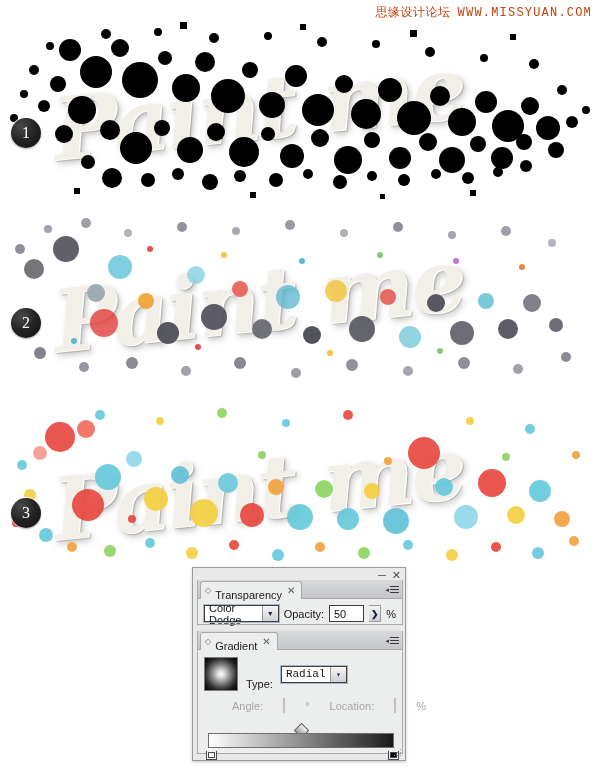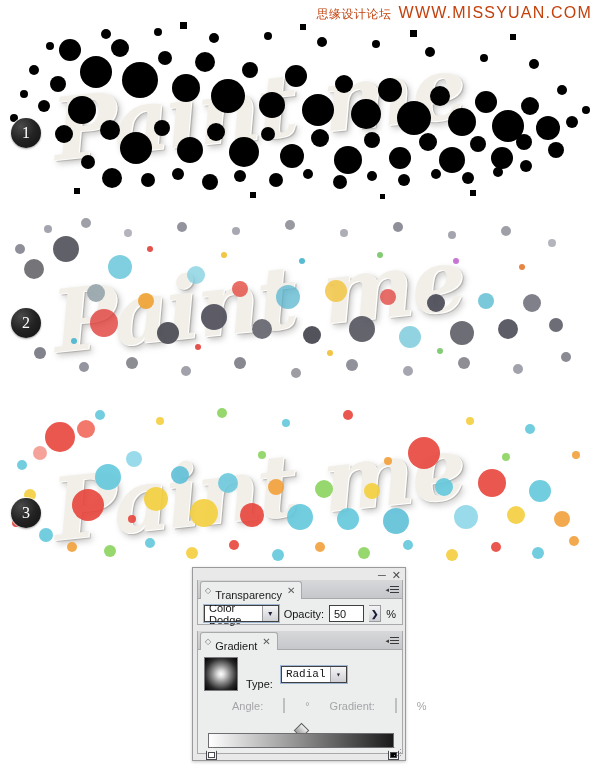--- a/index.html
+++ b/index.html
@@ -26,22 +26,22 @@
     gap: 7px;
     color: #c2410c;
     user-select: none;
   }
   #watermark .cn {
     font-family: "DejaVu Sans", sans-serif;
     font-size: 12px;
     letter-spacing: 0.5px;
   }
   #watermark .url {
-    font-family: Liberation Sans, sans-serif;
-    font-size: 16px;
+    font-family: Liberation Mono, monospace;
+    font-size: 12px;
     letter-spacing: 1.2px;
     text-align: center;
   }
 
   
   .step-badge {
     position: absolute;
     width: 30px;
     height: 30px;
     border-radius: 50%;
@@ -633,21 +633,21 @@
         <div class="combo focus-ring" id="type-combo">
           <span class="combo-text">Radial</span>
           <span class="combo-arrow">▾</span>
         </div>
       </div>
 
       <div id="gradient-angle-row">
         <span class="lbl">Angle:</span>
         <div class="dis-field" id="angle-field"></div>
         <span class="lbl">°</span>
-        <span class="lbl">Gradient:</span>
+        <span class="lbl">Location:</span>
         <div class="dis-field" id="location-field"></div>
         <span class="lbl">%</span>
       </div>
 
       <div id="gradient-slider-wrap">
         <div id="gradient-midpoint"></div>
         <div id="gradient-ramp"></div>
         <div class="gradient-stop" id="stop-left">
           <div class="house"></div>
           <div class="swatch"></div>

